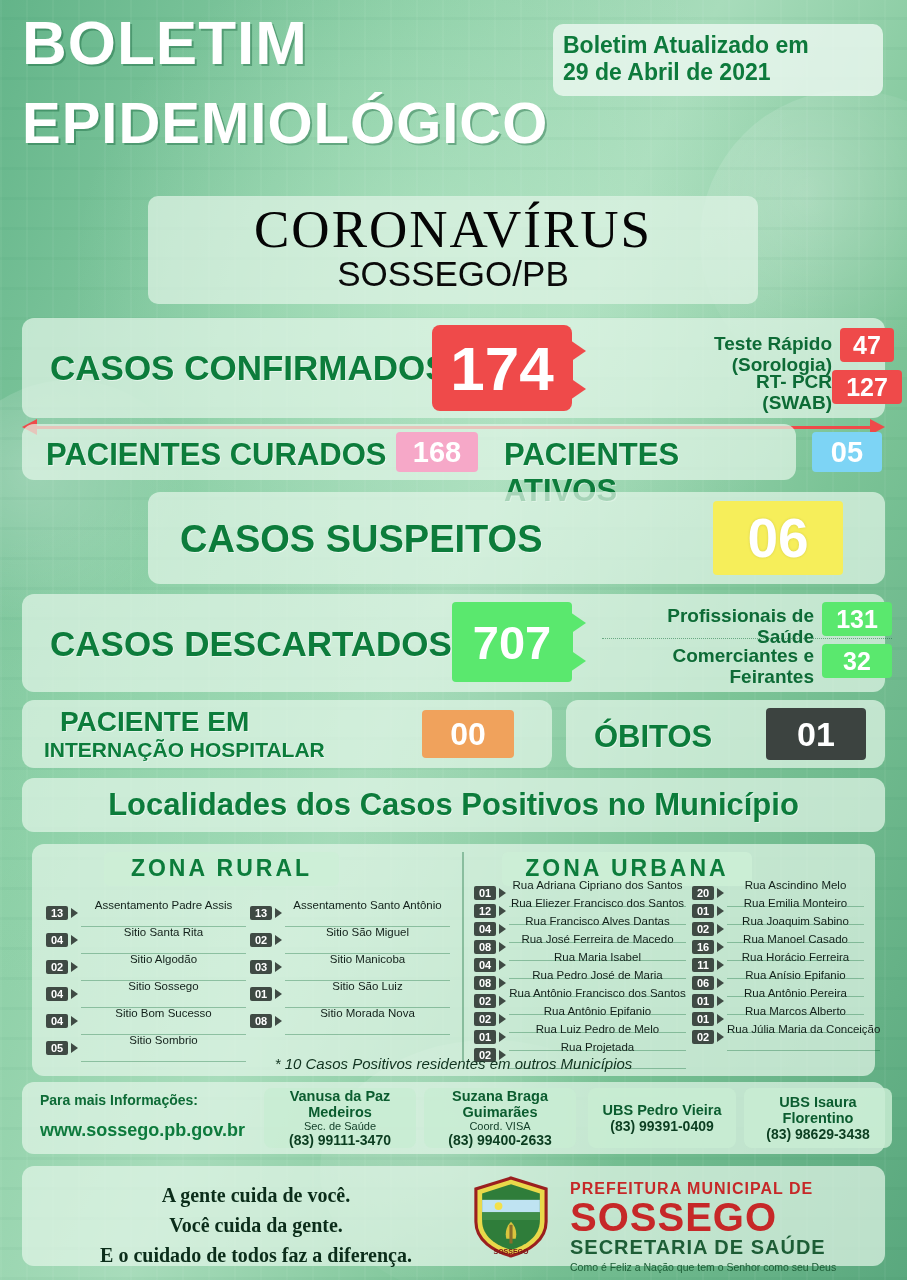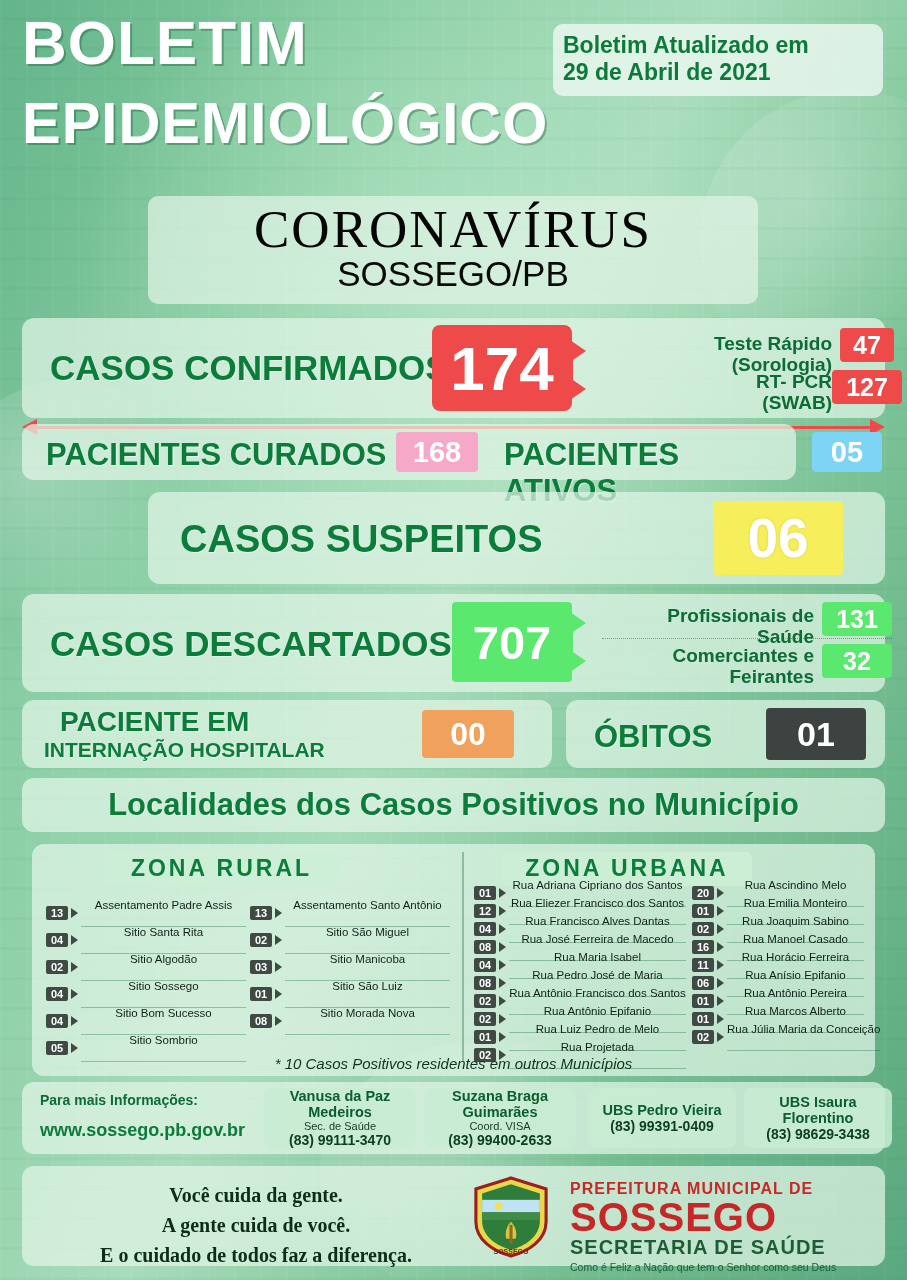--- a/index.html
+++ b/index.html
@@ -503,22 +503,22 @@
       <div class="p">(83) 99391-0409</div>
     </div>
     <div class="cbox cb4">
       <div class="n">UBS Isaura Florentino</div>
       <div class="p">(83) 98629-3438</div>
     </div>
   </div>
 
   <div class="card bottom">
     <div class="slogan">
+      <div>A gente cuida de você.</div>
       <div>Você cuida da gente.</div>
-      <div>A gente cuida de você.</div>
       <div>E o cuidado de todos faz a diferença.</div>
     </div>
     <div class="crest">
       <svg viewBox="0 0 100 104" width="78" height="82" aria-hidden="true">
         <path d="M50 2 L95 16 L95 58 C95 82 72 96 50 102 C28 96 5 82 5 58 L5 16 Z" fill="#e9d94a" stroke="#9a1f1f" stroke-width="4"></path>
         <path d="M50 10 L87 22 L87 57 C87 77 68 89 50 94 C32 89 13 77 13 57 L13 22 Z" fill="#2f7d3a"></path>
         <rect x="13" y="30" width="74" height="16" fill="#bfe3f2"></rect>
         <path d="M13 46 h74 v10 h-74 z" fill="#3f8d48"></path>
         <circle cx="34" cy="38" r="5" fill="#f3e04a"></circle>
         <path d="M50 58 c-6 6 -8 14 -6 22 h12 c2 -8 0 -16 -6 -22 z" fill="#d9c53e"></path>

